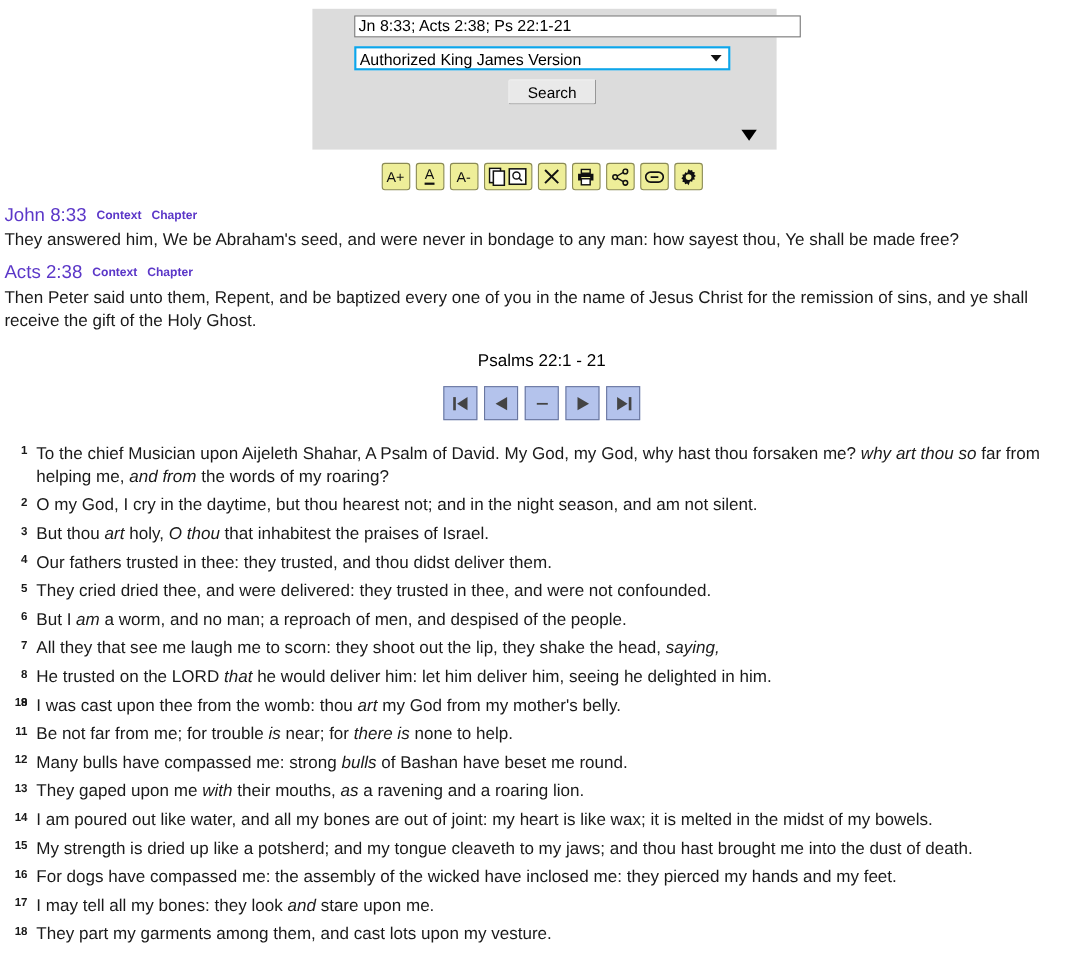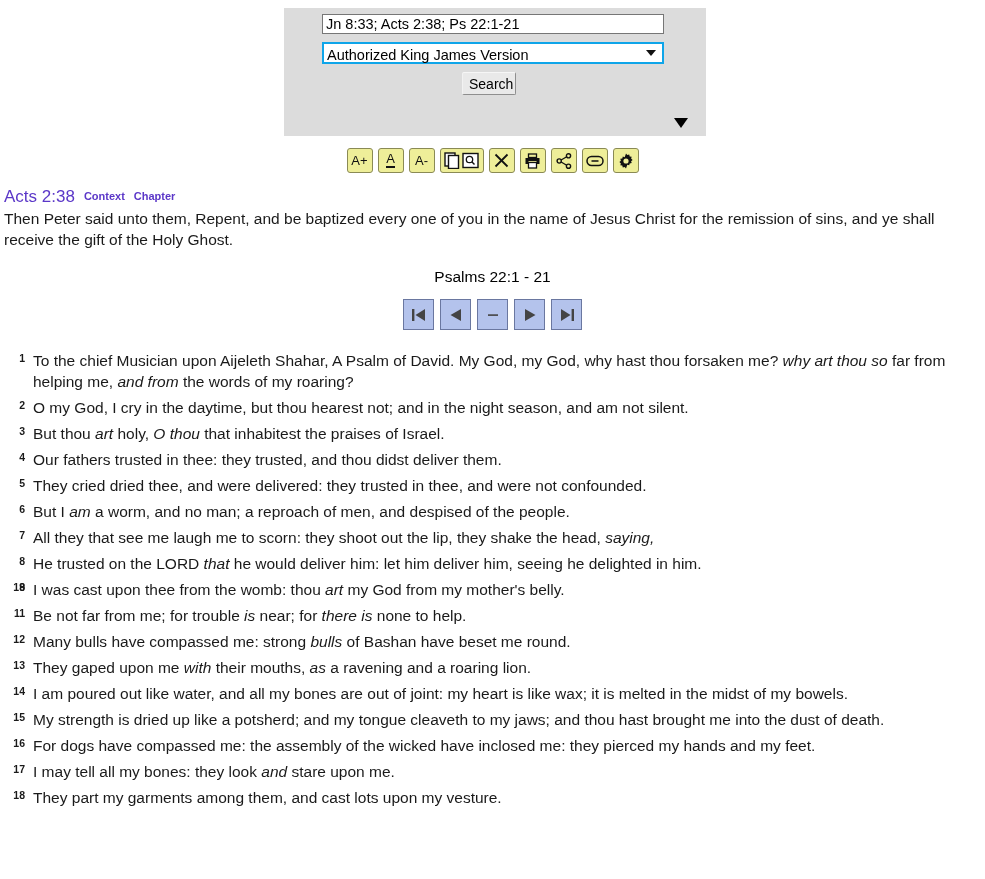--- a/index.html
+++ b/index.html
@@ -25,21 +25,21 @@
     top: 8px;
     width: 422px;
     height: 128px;
     background: #dcdcdc;
     box-sizing: border-box;
   }
   .ref-input {
     position: absolute;
     left: 38px;
     top: 6px;
-    width: 342px;
+    width: 406px;
     height: 20px;
     box-sizing: border-box;
     border: 1px solid #767676;
     background: #ffffff;
     font-family: "Liberation Sans", sans-serif;
     font-size: 14.5px;
     color: #000;
     padding: 1px 3px;
     line-height: 18px;
   }
@@ -72,21 +72,21 @@
     transform: translateY(-50%);
     width: 0; height: 0;
     border-left: 5px solid transparent;
     border-right: 5px solid transparent;
     border-top: 6px solid #111;
   }
   .search-btn {
     position: absolute;
     left: 178px;
     top: 64px;
-    width: 54px;
+    width: 80px;
     height: 23px;
     box-sizing: border-box;
     background: #e9e9e9;
     border: 1px solid #8e8e8e;
     border-top-color: #f6f6f6;
     border-left-color: #f2f2f2;
     border-radius: 2px;
     font-family: "Liberation Sans", sans-serif;
     font-size: 14px;
     color: #000;
@@ -317,20 +317,24 @@
         <path d="M8 0.6l1.3 1.5 1.9-.6.5 1.9 2 .3-.6 1.9 1.5 1.3-1.5 1.3.6 1.9-2 .3-.5 1.9-1.9-.6L8 15.4l-1.3-1.5-1.9.6-.5-1.9-2-.3.6-1.9L1.4 9l1.5-1.3-.6-1.9 2-.3.5-1.9 1.9.6z" fill="#111"></path>
         <circle cx="8" cy="8" r="2.6" fill="#eeee99"></circle>
       </svg>
     </span>
   </div>
 
 </div>
 
 <div class="passages">
 
+  <div class="ref-head">
+    <a class="ref-link">John 8:33</a><a class="sub-link">Context</a><a class="sub-link">Chapter</a>
+  </div>
+  <p class="passage-text">They answered him, We be Abraham's seed, and were never in bondage to any man: how sayest thou, Ye shall be made free?</p>
 
   <div class="ref-head">
     <a class="ref-link">Acts 2:38</a><a class="sub-link">Context</a><a class="sub-link">Chapter</a>
   </div>
   <p class="passage-text">Then Peter said unto them, Repent, and be baptized every one of you in the name of Jesus Christ for the remission of sins, and ye shall receive the gift of the Holy Ghost.</p>
 
   <div class="chapter-title">Psalms 22:1 - 21</div>
 
   <div class="chapter-nav">
     <div class="nav-btn">

